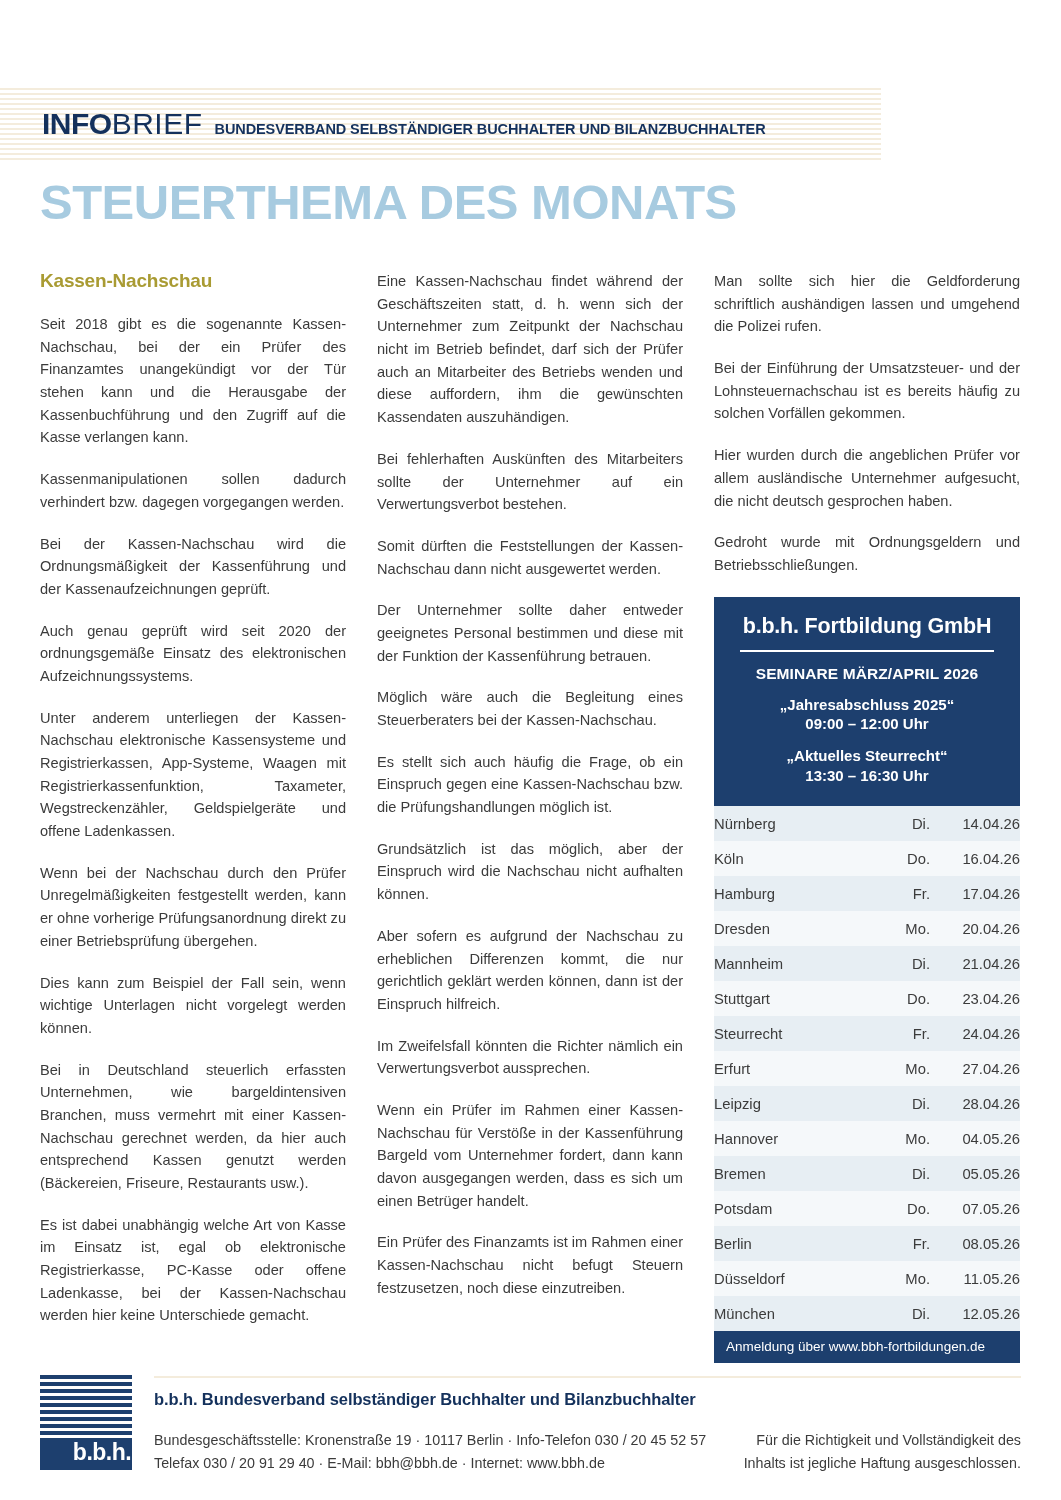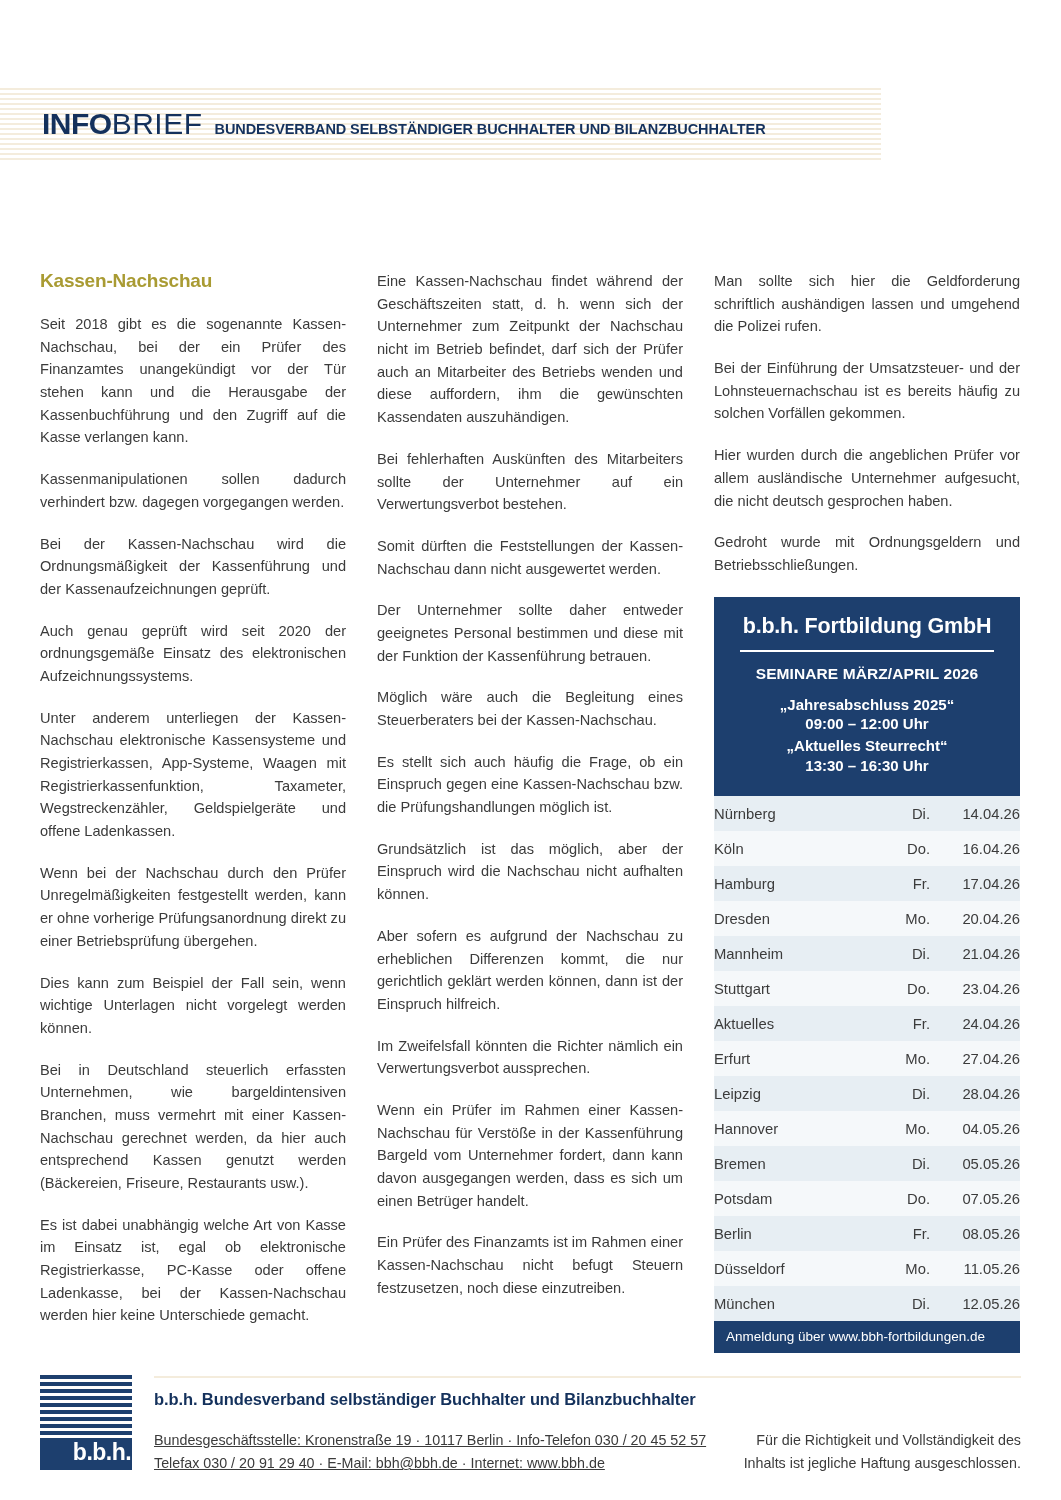--- a/index.html
+++ b/index.html
@@ -130,21 +130,21 @@
     height: 2px;
     background: #ffffff;
     margin: 0 14px 13px 14px;
   }
   .seminar-sub {
     font-size: 15.5px;
     font-weight: bold;
     letter-spacing: 0.1px;
     margin-bottom: 12px;
   }
-  .seminar-item { margin-bottom: 2px; }
+  .seminar-item { margin-bottom: 12px; }
   .seminar-item:last-child { margin-bottom: 0; }
   .seminar-item-name {
     font-size: 15px;
     font-weight: bold;
     line-height: 1.3;
   }
   .seminar-item-time {
     font-size: 15px;
     font-weight: bold;
     line-height: 1.35;
@@ -238,21 +238,20 @@
     letter-spacing: -0.1px;
   }
   .footer-cols {
     display: flex;
     justify-content: space-between;
   }
   .footer-contact {
     font-size: 14.3px;
     color: #3b3b3b;
     line-height: 1.62;
-    text-decoration: underline;
   }
   .footer-disclaimer {
     font-size: 14.3px;
     color: #3b3b3b;
     line-height: 1.62;
     text-align: right;
     margin-left: 30px;
   }
 </style>
 </head>
@@ -261,20 +260,21 @@
 <div id="page">
 
   <div class="header-band">
     <div class="brand">
       <span class="brand-info">INFO</span>
         <span class="brand-brief">BRIEF</span>
       <span class="brand-sub">BUNDESVERBAND SELBSTÄNDIGER BUCHHALTER UND BILANZBUCHHALTER</span>
     </div>
   </div>
 
+  <div class="page-title">STEUERTHEMA DES MONATS</div>
 
   <div class="columns">
 
     <div class="col">
       <div class="section-heading">Kassen-Nachschau</div>
       <p class="body">Seit 2018 gibt es die sogenannte Kassen-Nachschau, bei der ein Prüfer des Finanzamtes unangekündigt vor der Tür stehen kann und die Herausgabe der Kassenbuchführung und den Zugriff auf die Kasse verlangen kann.</p>
       <p class="body">Kassenmanipulationen sollen dadurch verhindert bzw. dagegen vorgegangen werden.</p>
       <p class="body">Bei der Kassen-Nachschau wird die Ordnungsmäßigkeit der Kassenführung und der Kassenaufzeichnungen geprüft.</p>
       <p class="body">Auch genau geprüft wird seit 2020 der ordnungsgemäße Einsatz des elektronischen Aufzeichnungssystems.</p>
       <p class="body">Unter anderem unterliegen der Kassen-Nachschau elektronische Kassensysteme und Registrierkassen, App-Systeme, Waagen mit Registrierkassenfunktion, Taxameter, Wegstreckenzähler, Geldspielgeräte und offene Ladenkassen.</p>
@@ -345,21 +345,21 @@
               <td class="city">Mannheim</td>
               <td class="day">Di.</td>
               <td class="date">21.04.26</td>
             </tr>
             <tr class="even">
               <td class="city">Stuttgart</td>
               <td class="day">Do.</td>
               <td class="date">23.04.26</td>
             </tr>
             <tr class="odd">
-              <td class="city">Aktuelles</td>
+              <td class="city">Steurrecht</td>
               <td class="day">Fr.</td>
               <td class="date">24.04.26</td>
             </tr>
             <tr class="even">
               <td class="city">Erfurt</td>
               <td class="day">Mo.</td>
               <td class="date">27.04.26</td>
             </tr>
             <tr class="odd">
               <td class="city">Leipzig</td>

